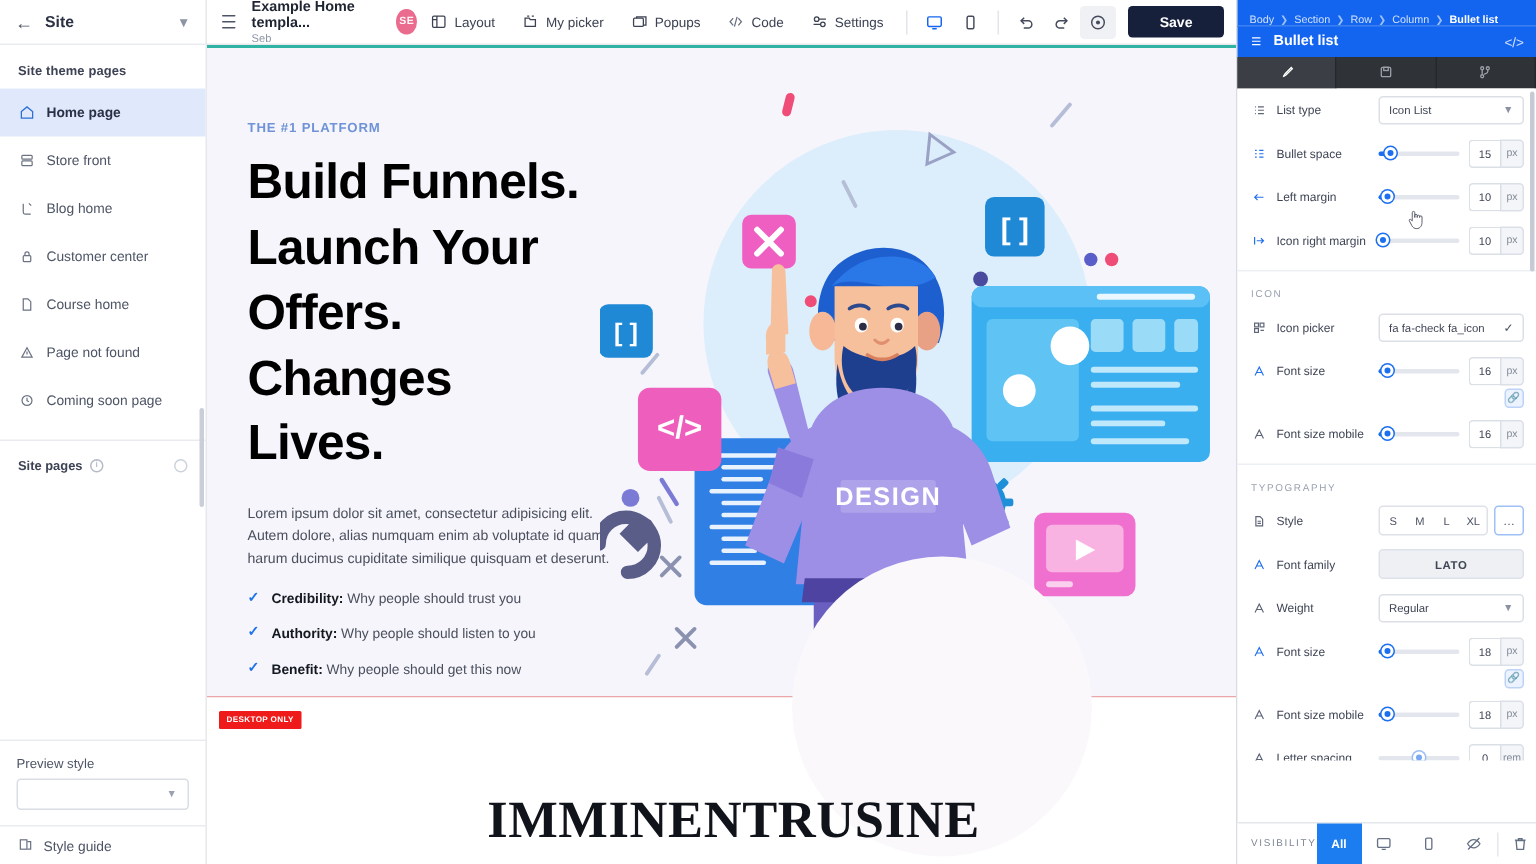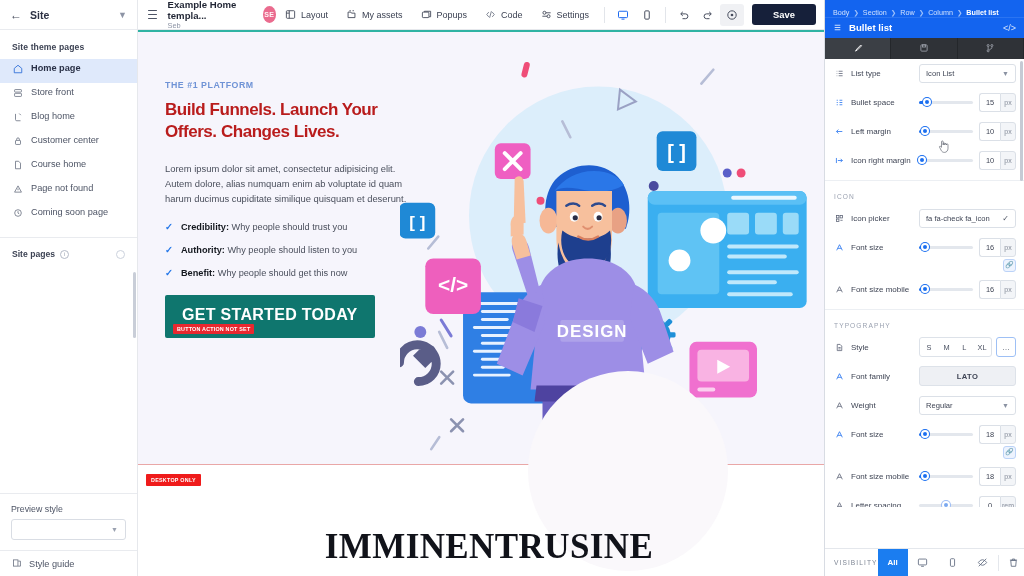--- a/index.html
+++ b/index.html
@@ -22,22 +22,22 @@
     padding: 0 10px; border-bottom: 1px solid #e9ebef; font-size: 10.5px;
     color: #2c3143; font-weight: 600;
   }
   .sb-top .back { font-size: 12px; color: #4a5060; line-height: 1; }
   .sb-top .chev { margin-left: auto; color: #8d94a5; font-size: 9px; }
   .sb-section-title {
     font-size: 8.6px; font-weight: 700; color: #3d4354;
     padding: 12px 12px 7px 12px; letter-spacing: .1px;
   }
   .sb-item {
-    display: flex; gap: 8px;
-    height: 24px; padding: 4px 12px; font-size: 9.2px; color: #4d5465;
+    display: flex; align-items: center; gap: 8px;
+    height: 24px; padding: 16px 12px; font-size: 9.2px; color: #4d5465;
     cursor: pointer;
   }
   .sb-item.active { background: #dfe9fb; color: #2a3147; font-weight: 600; }
   .sb-item .ic { width: 11px; height: 11px; flex: 0 0 11px; display:flex; align-items:center; justify-content:center; }
   .sb-item .ic svg { width: 10px; height: 10px; display:block; }
   .sb-divider { height: 1px; background: #e9ebef; margin: 10px 0 0; }
   .sb-pages-hdr {
     display: flex; align-items: center; gap: 5px;
     padding: 11px 12px 7px 12px; font-size: 8.6px; font-weight: 700; color: #3d4354;
   }
@@ -109,22 +109,22 @@
     position: relative; height: 435px; background: #f6f5fc;
     border-top: 2px solid #2fb3a3; border-bottom: 1px solid #e9a7a7;
   }
   .hero-inner { display: flex; height: 100%; }
   .hero-left { width: 262px; padding: 48px 0 0 27px; flex:0 0 262px; }
   .eyebrow {
     font-size: 8.8px; font-weight: 700; color: #6f93d6;
     letter-spacing: .55px; margin-bottom: 9px;
   }
   .headline {
-    font-size: 17px; line-height: 1.32; font-weight: 700;
-    color: #b91c1c; letter-spacing: -0.45px; margin-bottom: 17px;
+    font-size: 33px; line-height: 1.32; font-weight: 700;
+    color: #000000; letter-spacing: -0.45px; margin-bottom: 17px;
   }
   .hero-para { font-size: 9.4px; line-height: 1.62; color: #4a4f5c; width: 243px; margin-bottom: 15px; }
   .bullets { list-style: none; }
   .bullets li {
     display: flex; align-items: flex-start; gap: 8px;
     font-size: 9.2px; color: #4a4f5c; margin-bottom: 12px; line-height:1.2;
   }
   .bullets .chk { color: #1f74e8; font-size: 9.5px; font-weight: 700; line-height: 1.15; }
   .bullets b { color: #14181f; font-weight: 700; }
   .cta-wrap { position: relative; display:inline-block; margin-top: 4px; }
@@ -401,21 +401,21 @@
             </span>
           <span>Layout</span>
         </div>
         <div class="tb-btn">
           <span>
               <svg viewBox="0 0 16 16" fill="none" stroke="#3c4253" stroke-width="1.25">
                 <path d="M3 4.5h4l1 1.5h5v6.5H3z"></path>
                 <path d="M5 2.5h2M9.5 2.5h2"></path>
               </svg>
             </span>
-          <span>My assets</span>
+          <span>My picker</span>
         </div>
         <div class="tb-btn">
           <span>
               <svg viewBox="0 0 16 16" fill="none" stroke="#3c4253" stroke-width="1.25">
                 <rect x="2" y="4.5" width="9.5" height="8" rx="1.2"></rect>
                 <path d="M5 4.5v-1.2h9v8h-2.5"></path>
               </svg>
             </span>
           <span>Popups</span>
         </div>

